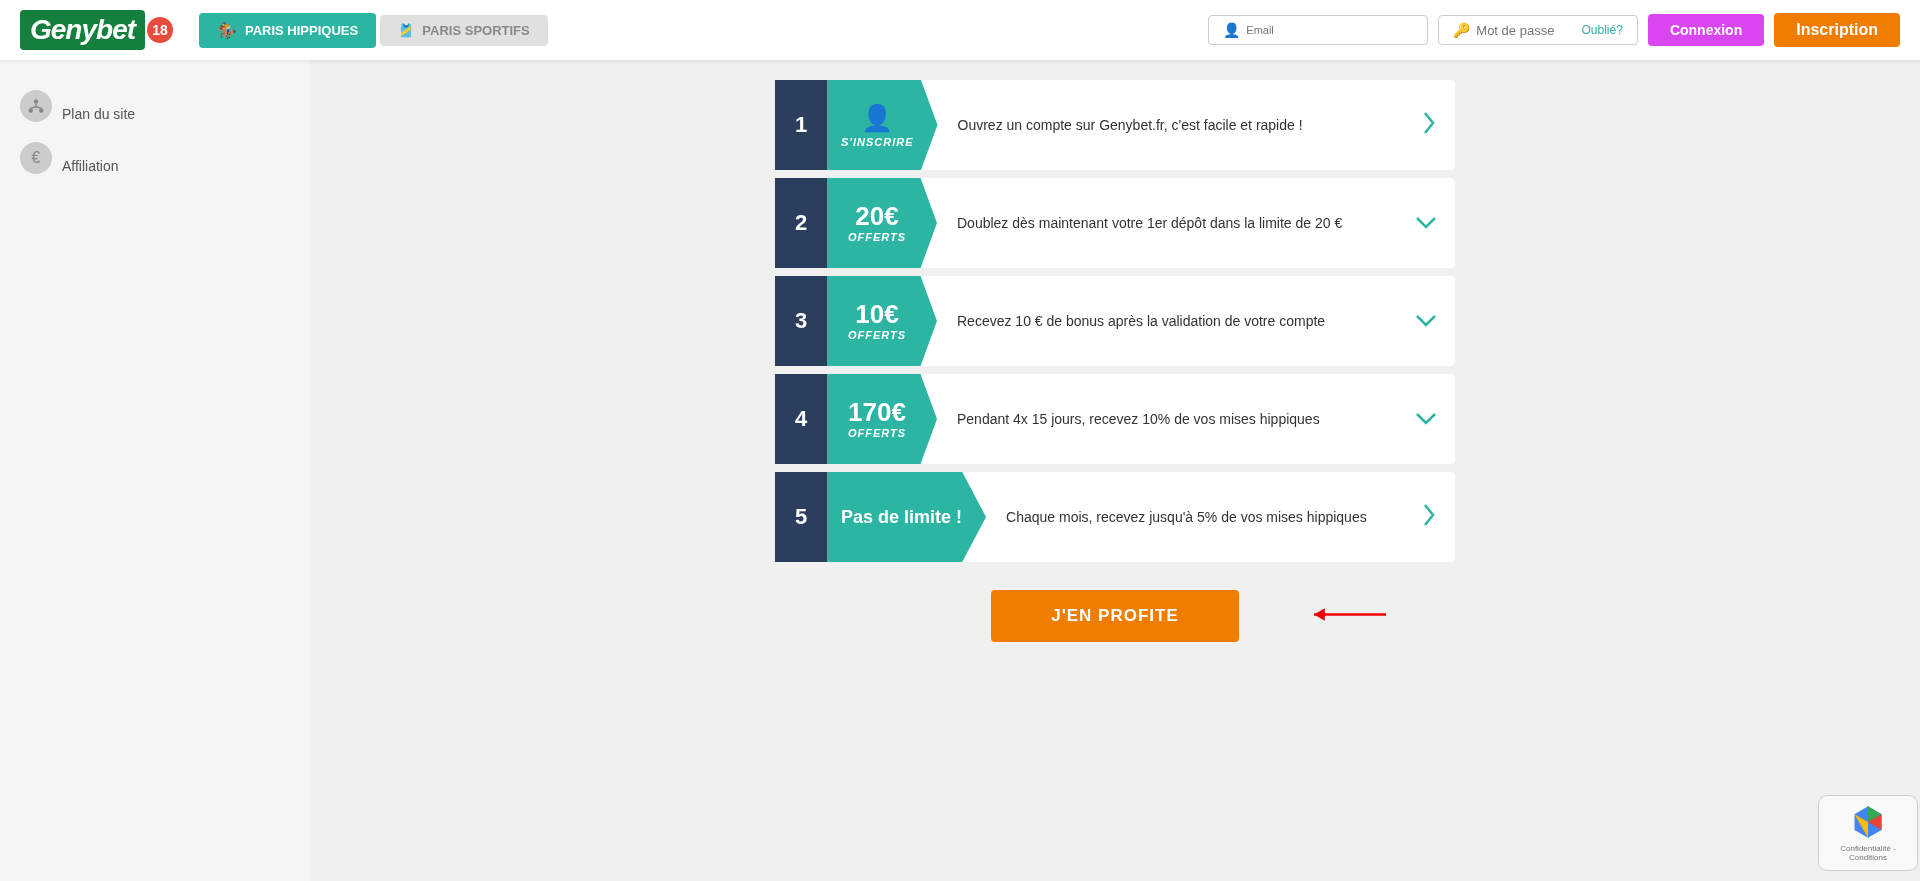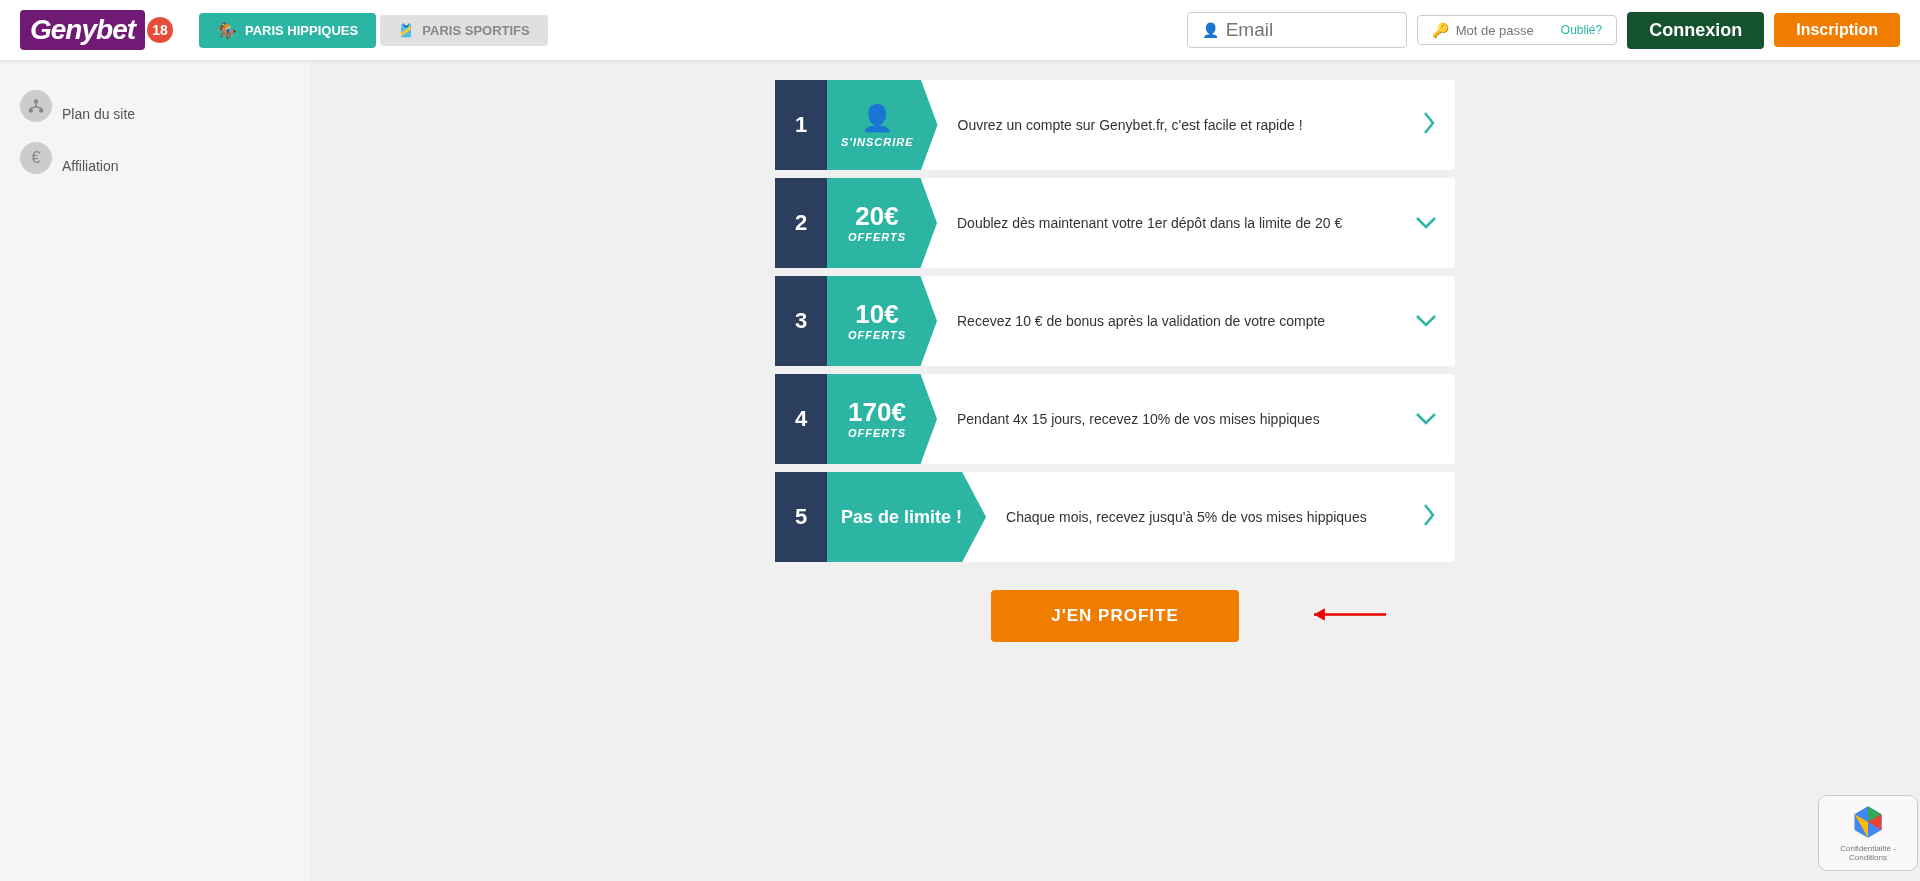--- a/index.html
+++ b/index.html
@@ -25,21 +25,21 @@
     .logo-area {
       display: flex;
       align-items: center;
       gap: 6px;
     }
     .logo-text {
       font-size: 28px;
       font-weight: 900;
       font-style: italic;
       color: #fff;
-      background: #701a75;
+      background: #15803d;
       padding: 4px 10px;
       border-radius: 4px;
       letter-spacing: -1px;
     }
     .logo-18 {
       width: 26px;
       height: 26px;
       border-radius: 50%;
       background: #e74c3c;
       color: #fff;
@@ -91,21 +91,21 @@
       gap: 6px;
       border: 1px solid #ccc;
       border-radius: 4px;
       padding: 6px 14px;
       width: 220px;
       background: #fff;
     }
     .header-email input {
       border: none;
       outline: none;
-      font-size: 19px;
+      font-size: 11px;
       color: #888;
       width: 100%;
     }
     .header-password {
       display: flex;
       align-items: center;
       gap: 6px;
       border: 1px solid #ccc;
       border-radius: 4px;
       padding: 6px 14px;
@@ -120,26 +120,26 @@
       width: 100%;
     }
     .oublie-link {
       color: #2db5a3;
       font-size: 12px;
       text-decoration: none;
       white-space: nowrap;
       cursor: pointer;
     }
     .btn-connexion {
-      background: #14532d;
+      background: #d946ef;
       color: #fff;
       border: none;
       border-radius: 4px;
       padding: 8px 22px;
-      font-size: 18px;
+      font-size: 14px;
       font-weight: bold;
       cursor: pointer;
       white-space: nowrap;
     }
     .btn-inscription {
       background: #f07d00;
       color: #fff;
       border: none;
       border-radius: 4px;
       padding: 8px 22px;

